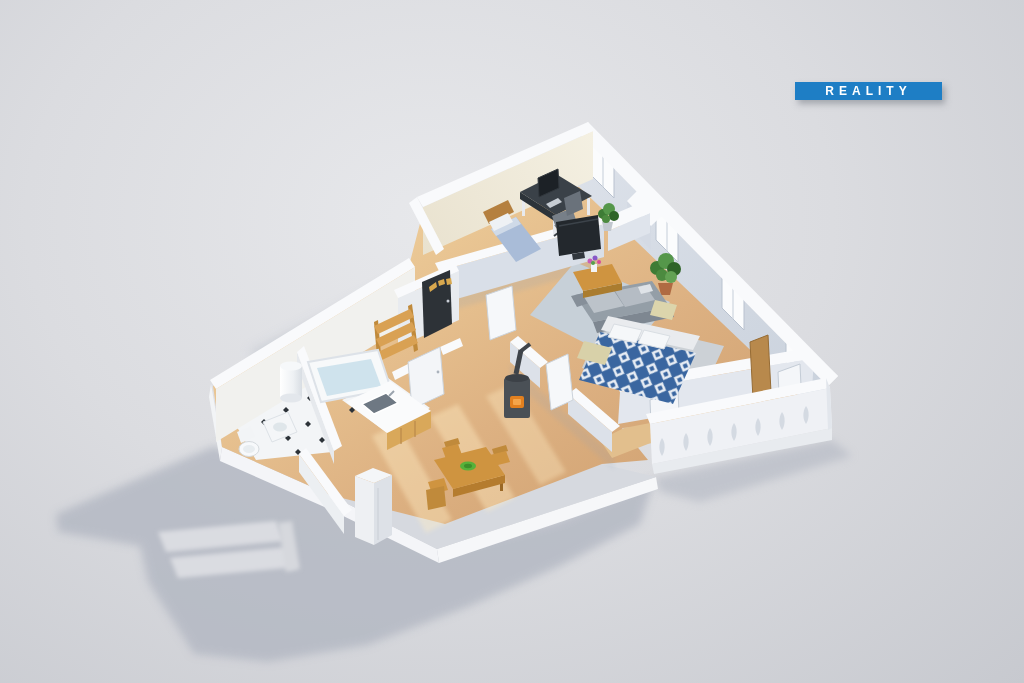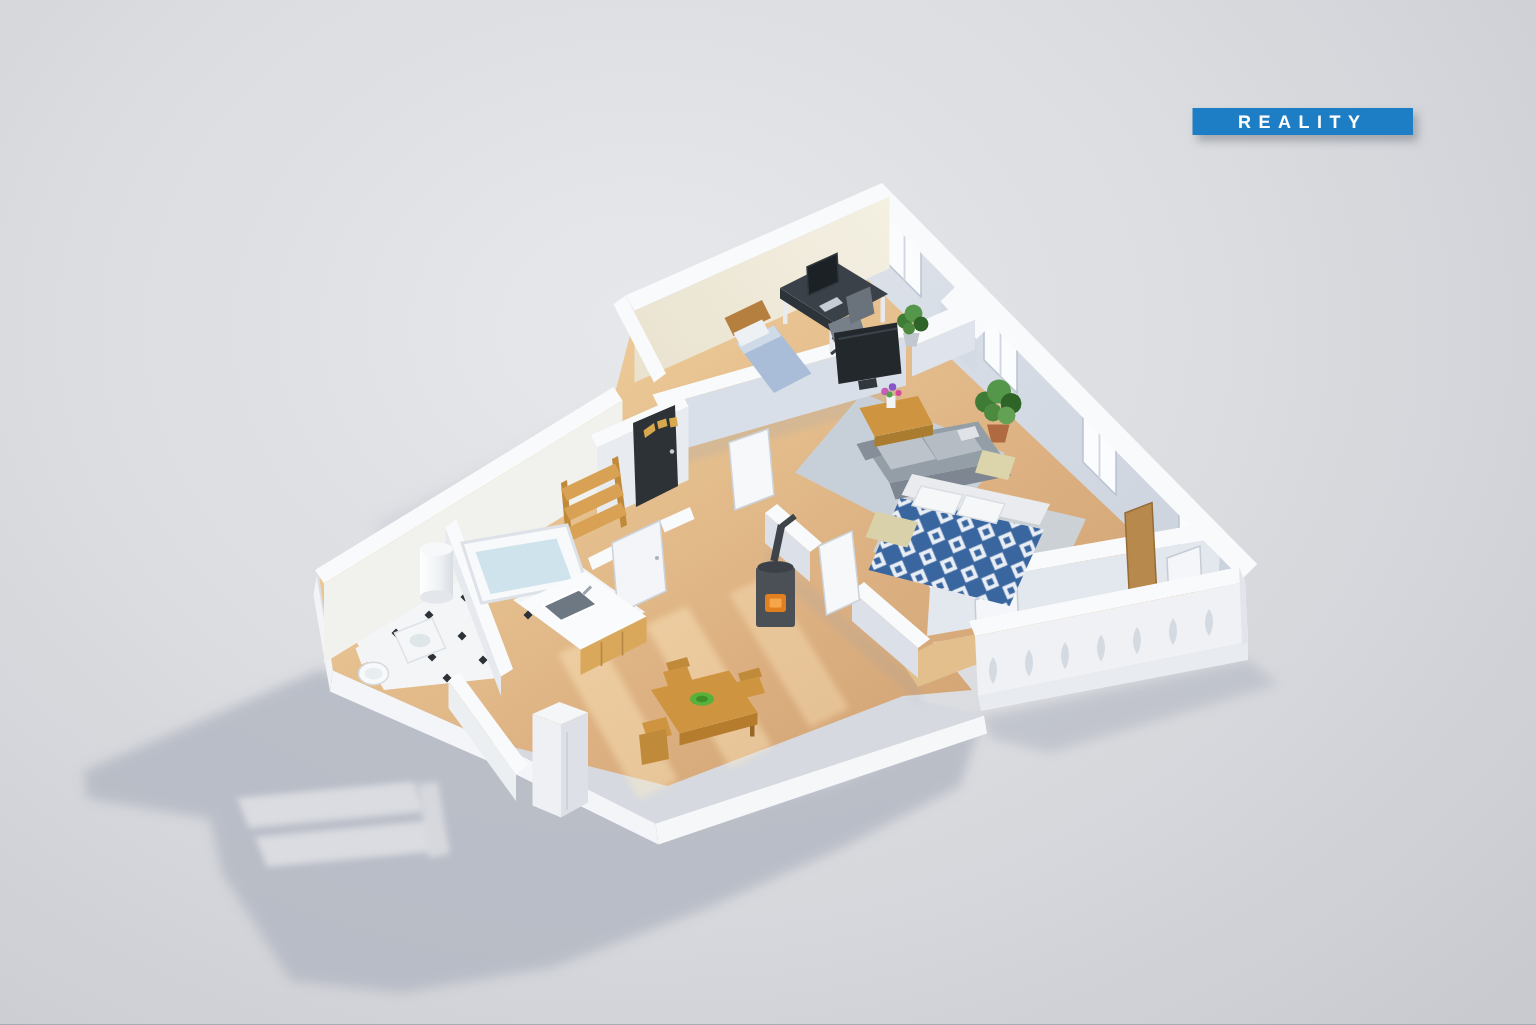--- a/index.html
+++ b/index.html
@@ -11,21 +11,21 @@
   #plan-svg{position:absolute;left:0;top:0;}
   .logo{position:absolute;text-align:center;color:var(--logo-text);}
   #logo-main{
     left:789px;top:26px;width:134px;height:53px;background:var(--logo-red);
     display:flex;align-items:center;justify-content:center;
     font-weight:bold;font-size:44px;letter-spacing:-2px;line-height:1;
     box-shadow:3px 4px 7px rgba(110,115,125,.55);
     text-shadow:2px 2px 1px rgba(125,30,34,.9);
   }
   #logo-sub{
-    left:795px;top:72px;width:147px;height:18px;background:var(--logo-blue);
+    left:795px;top:82px;width:147px;height:18px;background:var(--logo-blue);
     display:flex;align-items:center;justify-content:center;
     font-weight:bold;font-size:12px;letter-spacing:5px;
     box-shadow:3px 4px 6px rgba(110,115,125,.5);
   }
 </style>
 </head>
 <body>
 
 <div id="stage">
 

